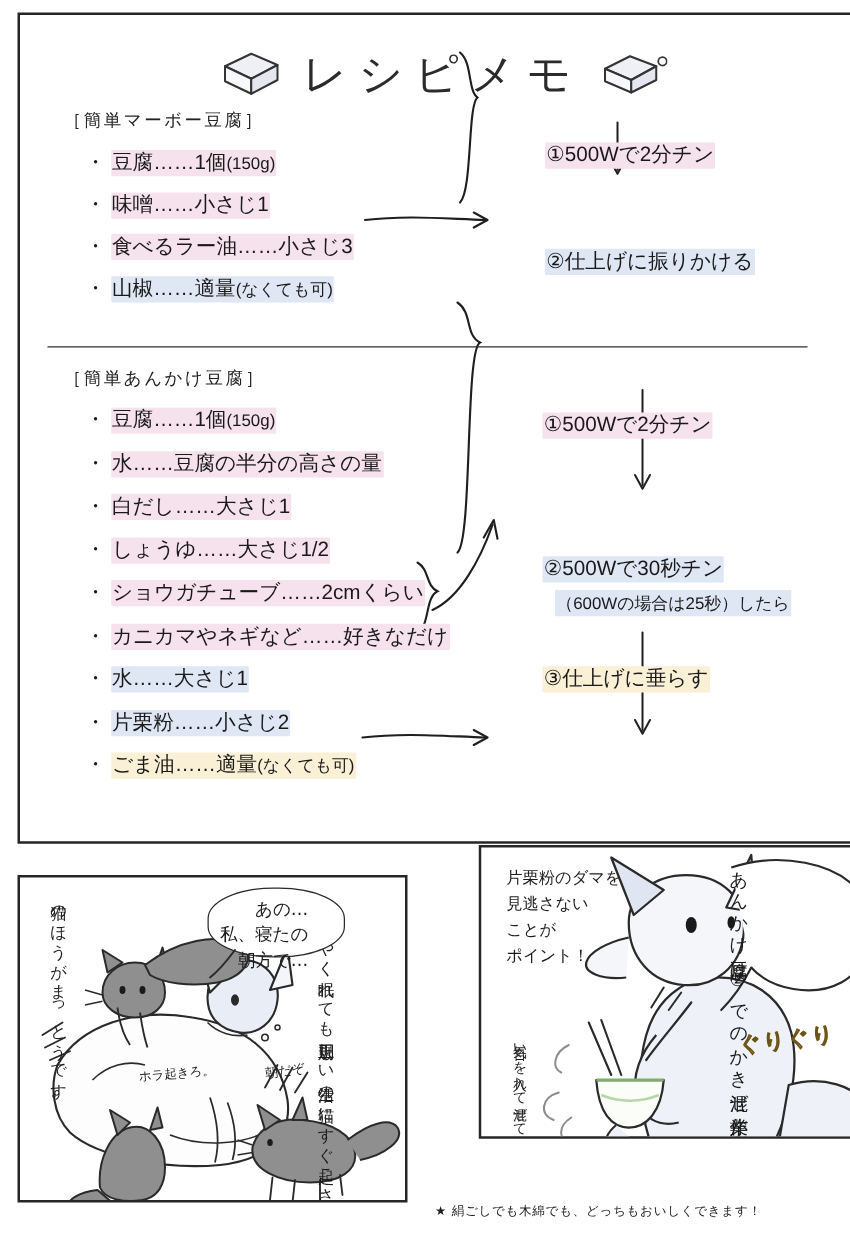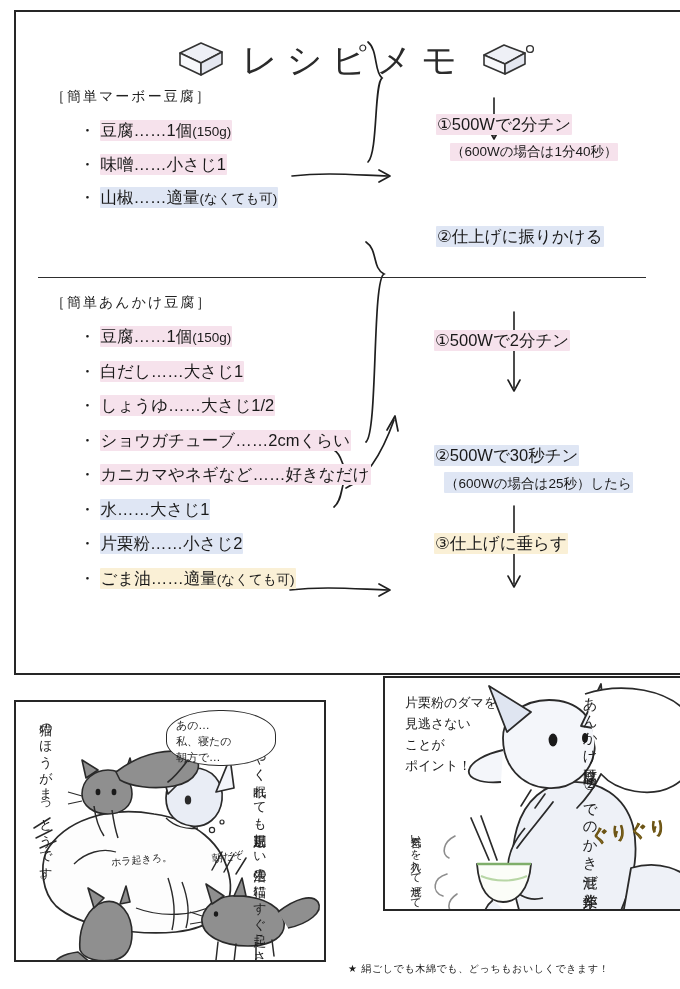--- a/index.html
+++ b/index.html
@@ -35,21 +35,21 @@
   .sec-head{
     position:absolute;font-size:14px;letter-spacing:2px;
     color:#222;white-space:nowrap;
   }
   .sec1 .sec-head{left:35px;top:0;}
   .sec2 .sec-head{left:35px;top:0;}
 
   .ing-list{position:absolute;left:52px;top:34px;}
   .ing{
     display:block;font-size:16.5px;line-height:1;white-space:nowrap;
-    margin-bottom:17px;color:#191919;margin-left:11px;
+    margin-bottom:17px;color:#191919;
   }
   .sec2 .ing{margin-bottom:18px;}
   .ing .bullet{margin-right:4px;}
   .hl{padding:1px 1px 2px 1px;border-radius:1px;}
   .hl-pink{background:#f6e2ec;}
   .hl-blue{background:#dfe6f4;}
   .hl-yellow{background:#faf0d6;}
   .sub{font-size:13.5px;}
 
   
@@ -89,22 +89,23 @@
   .cap-left-2{position:absolute;left:155px;top:22px;font-size:10.5px;line-height:1.5;transform:rotate(-4deg);}
   .cap-left-3{position:absolute;left:236px;top:10px;font-size:13px;letter-spacing:1px;}
   .cap-left-4{position:absolute;left:95px;top:150px;font-size:10px;line-height:1.5;transform:rotate(-5deg);}
   .cap-left-5{position:absolute;left:196px;top:148px;font-size:10.5px;transform:rotate(-8deg);}
 
   .bubble-left{
     position:absolute;left:150px;top:8px;width:108px;height:54px;
     border:1.6px solid #2a2a2a;border-radius:48%/44%;background:#fff;
   }
   .bubble-left .btxt{
-    position:absolute;left:9px;top:7px;font-size:11px;line-height:1.45;
+    position:absolute;left:9px;top:7px;font-size:14px;line-height:1.45;
     color:#1c1c1c;
+    text-align:right;
   }
   .bubble-tail{position:absolute;left:148px;top:56px;}
 
   .cap-right-1{position:absolute;left:20px;top:14px;font-size:13px;line-height:1.62;}
   .cap-right-2{position:absolute;left:196px;top:9px;font-size:14.5px;letter-spacing:1px;}
   .cap-right-3{position:absolute;left:22px;top:150px;font-size:11px;line-height:1.45;}
   .sfx{
     position:absolute;left:206px;top:142px;font-size:17px;font-weight:bold;
     color:#caa63c;letter-spacing:2px;transform:rotate(-7deg);
     -webkit-text-stroke:0.6px #6b5417;
@@ -162,37 +163,38 @@
       <path d="M498 494 L498 572" fill="none" stroke="#1f1f1f" stroke-width="1.6" stroke-linecap="round"></path>
       <path d="M492 564 L498 575 L504 564" fill="none" stroke="#1f1f1f" stroke-width="1.6" stroke-linecap="round" stroke-linejoin="round"></path>
     </svg>
 
     <div class="section sec1">
       <div class="sec-head">［簡単マーボー豆腐］</div>
 
       <div class="ing-list">
         <span class="ing"><span class="bullet">・</span><span class="hl hl-pink"><span>豆腐</span><span>……</span><span>1個</span><span class="sub">(150g)</span></span></span>
         <span class="ing"><span class="bullet">・</span><span class="hl hl-pink"><span>味噌</span><span>……</span><span>小さじ1</span></span></span>
+        <span class="ing"><span class="bullet">・</span><span class="hl hl-pink"><span>食べるラー油</span><span>……</span><span>小さじ3</span></span></span>
         <span class="ing"><span class="bullet">・</span><span class="hl hl-blue"><span>山椒</span><span>……</span><span>適量</span><span class="sub">(なくても可)</span></span></span>
       </div>
 
       <div class="steps">
         <div class="step"><span class="hl hl-pink">①500Wで2分チン</span></div>
-        <div class="step" style="margin-top:9px;margin-left:14px;"><span class="hl hl-pink sub">（600Wの場合は1分40秒）</span></div>
         <div class="step" style="margin-top:68px;"><span class="hl hl-blue">②仕上げに振りかける</span></div>
       </div>
     </div>
 
     <div class="divider"></div>
 
     <div class="section sec2">
       <div class="sec-head">［簡単あんかけ豆腐］</div>
 
       <div class="ing-list">
         <span class="ing"><span class="bullet">・</span><span class="hl hl-pink"><span>豆腐</span><span>……</span><span>1個</span><span class="sub">(150g)</span></span></span>
+        <span class="ing"><span class="bullet">・</span><span class="hl hl-pink"><span>水</span><span>……</span><span>豆腐の半分の高さの量</span></span></span>
         <span class="ing"><span class="bullet">・</span><span class="hl hl-pink"><span>白だし</span><span>……</span><span>大さじ1</span></span></span>
         <span class="ing"><span class="bullet">・</span><span class="hl hl-pink"><span>しょうゆ</span><span>……</span><span>大さじ1/2</span></span></span>
         <span class="ing"><span class="bullet">・</span><span class="hl hl-pink"><span>ショウガチューブ</span><span>……</span><span>2cmくらい</span></span></span>
         <span class="ing"><span class="bullet">・</span><span class="hl hl-pink"><span>カニカマやネギなど</span><span>……</span><span>好きなだけ</span></span></span>
         <span class="ing"><span class="bullet">・</span><span class="hl hl-blue"><span>水</span><span>……</span><span>大さじ1</span></span></span>
         <span class="ing"><span class="bullet">・</span><span class="hl hl-blue"><span>片栗粉</span><span>……</span><span>小さじ2</span></span></span>
         <span class="ing"><span class="bullet">・</span><span class="hl hl-yellow"><span>ごま油</span><span>……</span><span>適量</span><span class="sub">(なくても可)</span></span></span>
       </div>
 
       <div class="steps">

